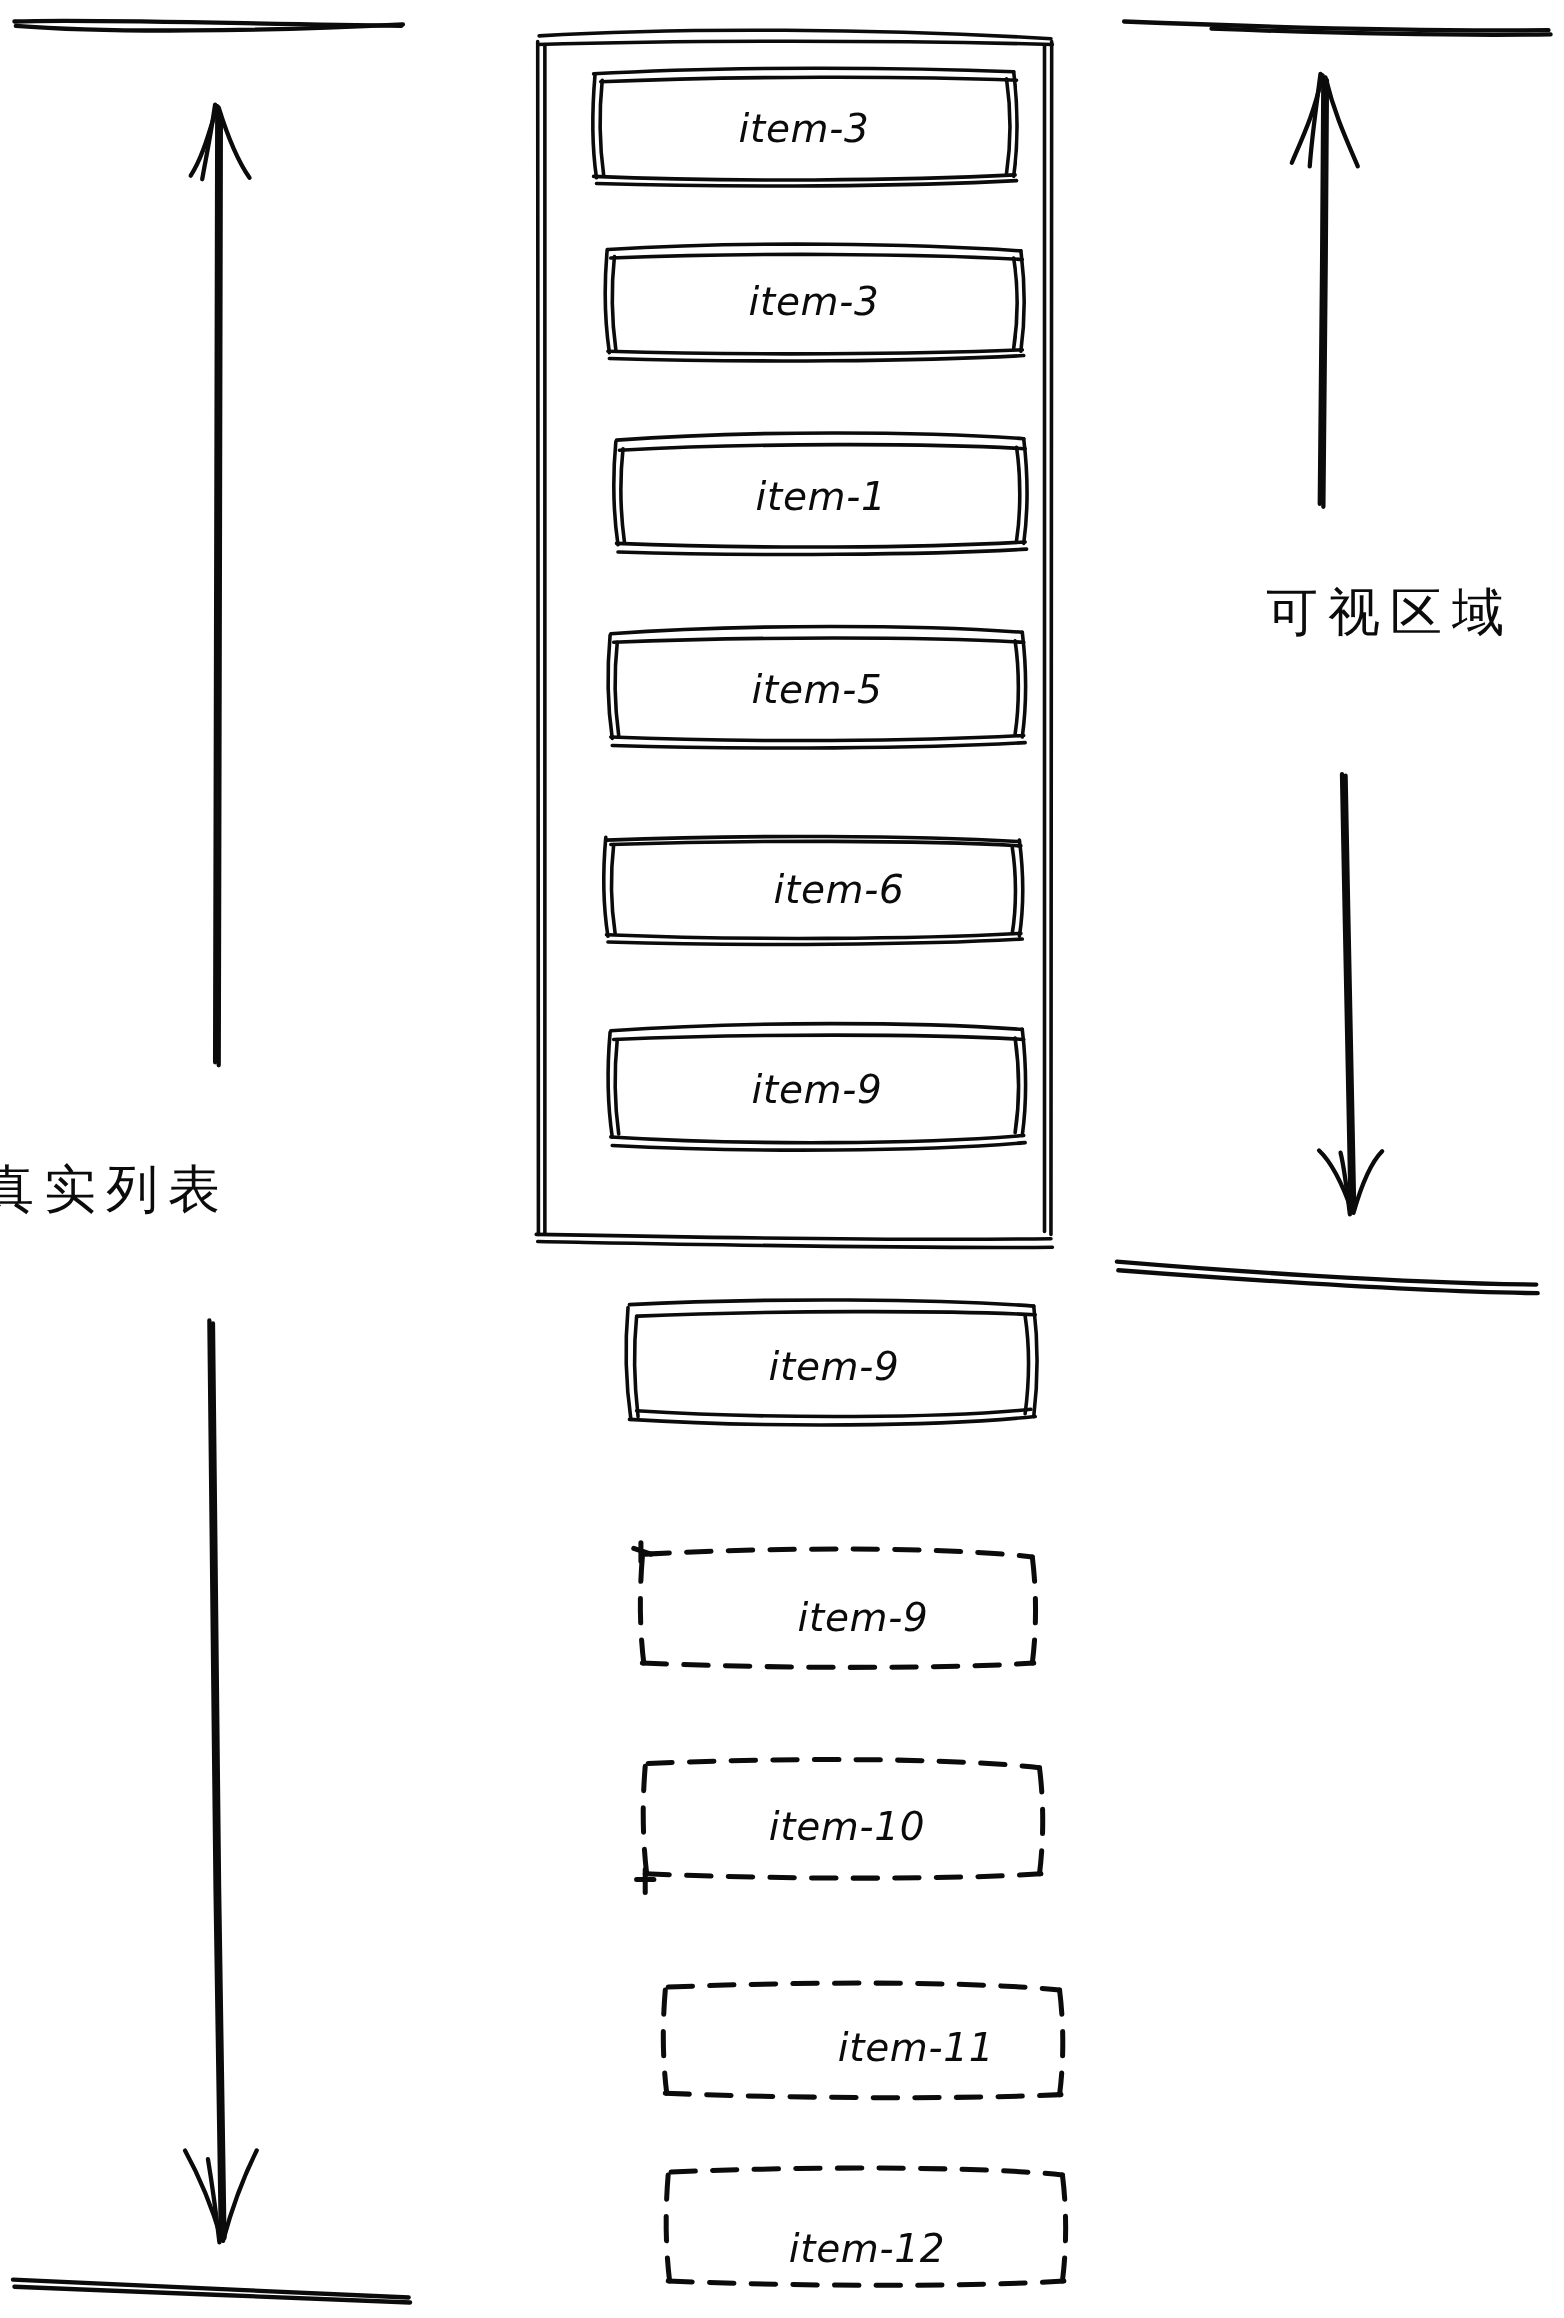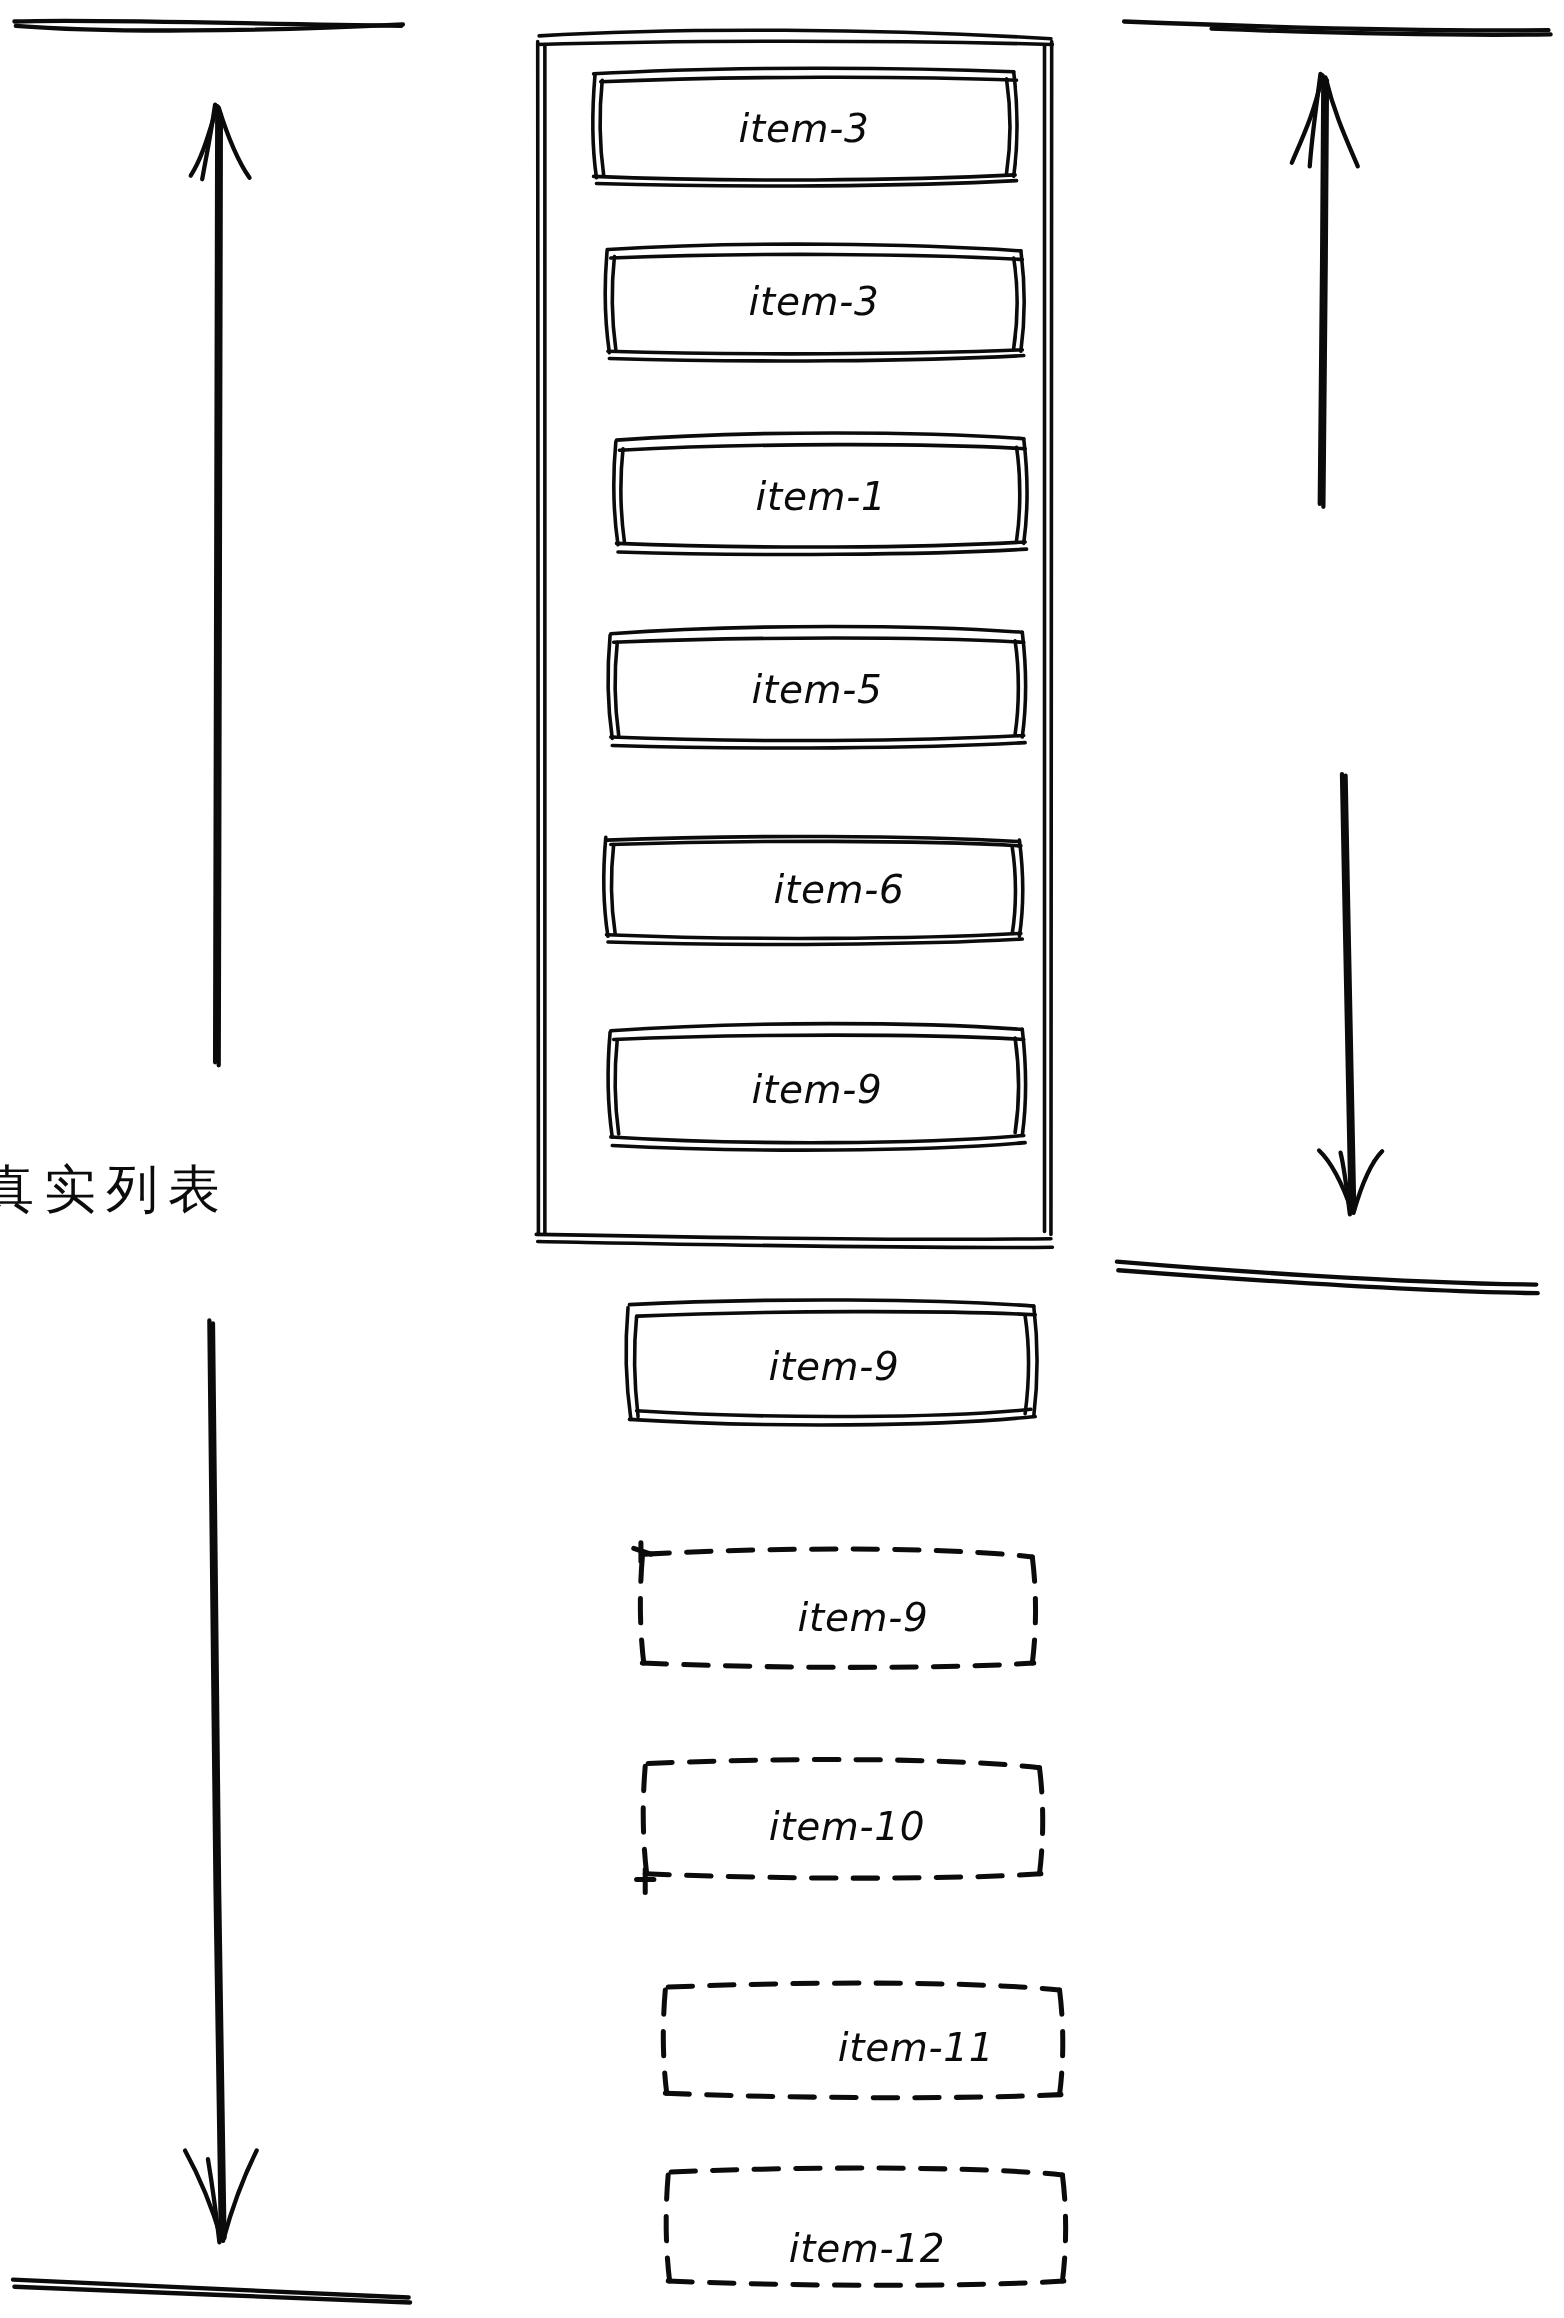--- a/index.html
+++ b/index.html
@@ -240,20 +240,21 @@
         <path d="M 932 3034 C 928 3082, 928 3132, 934 3182"></path>
         <path d="M 1482 3034 C 1488 3082, 1488 3134, 1482 3182"></path>
         <path d="M 932 3182 C 1124 3190, 1364 3190, 1484 3182"></path>
       </g>
 
     </g>
   </svg>
 
   <div class="lbl cjk-label" style="left:106px; top:1190px;">真实列表</div>
 
+  <div class="lbl cjk-label" style="left:1390px; top:613px;">可视区域</div>
 
   <div class="lbl item-label" style="left:804px; top:128px;">item-3</div>
 
   <div class="lbl item-label" style="left:814px; top:301px;">item-3</div>
 
   <div class="lbl item-label" style="left:821px; top:496px;">item-1</div>
 
   <div class="lbl item-label" style="left:817px; top:689px;">item-5</div>
 
   <div class="lbl item-label" style="left:839px; top:889px;">item-6</div>

